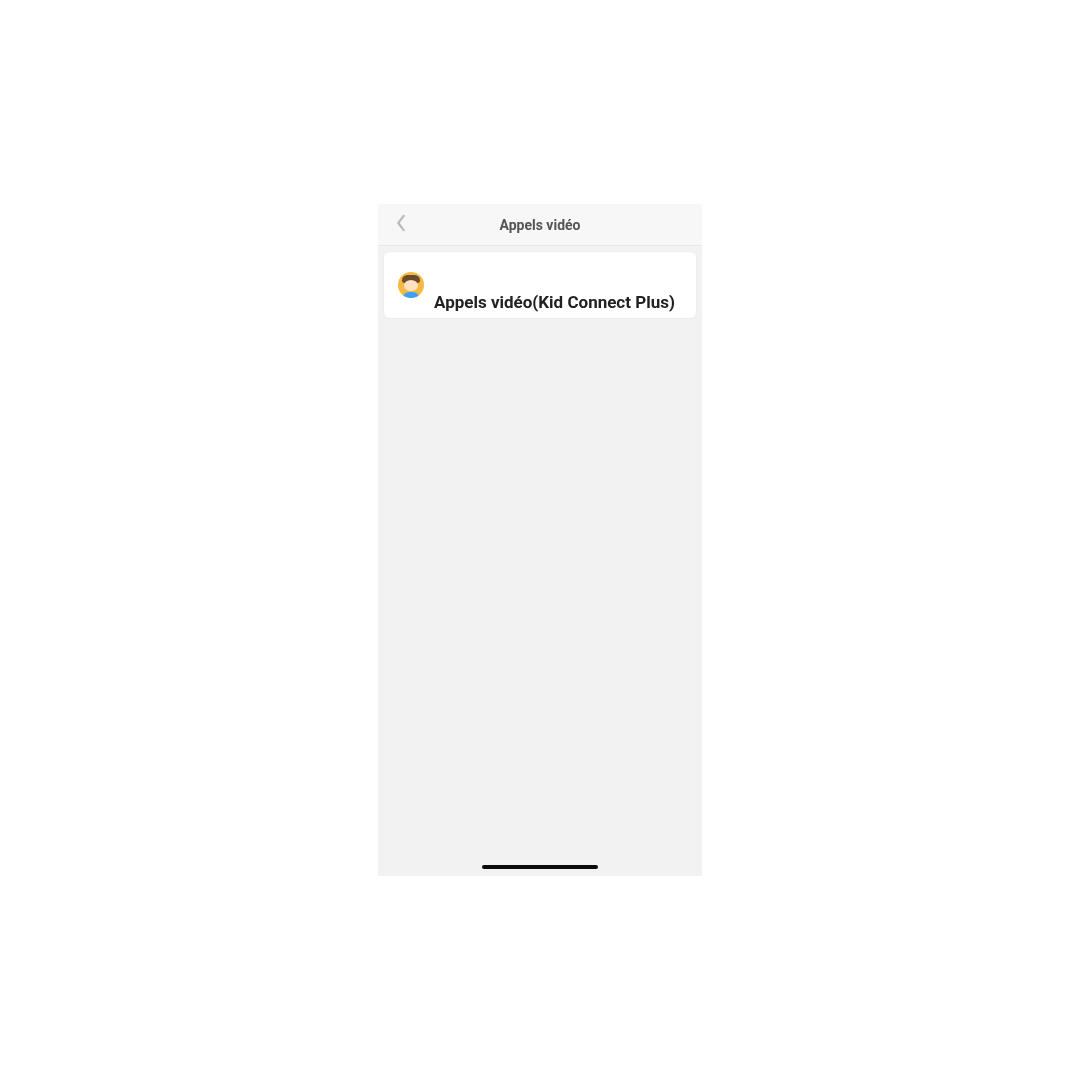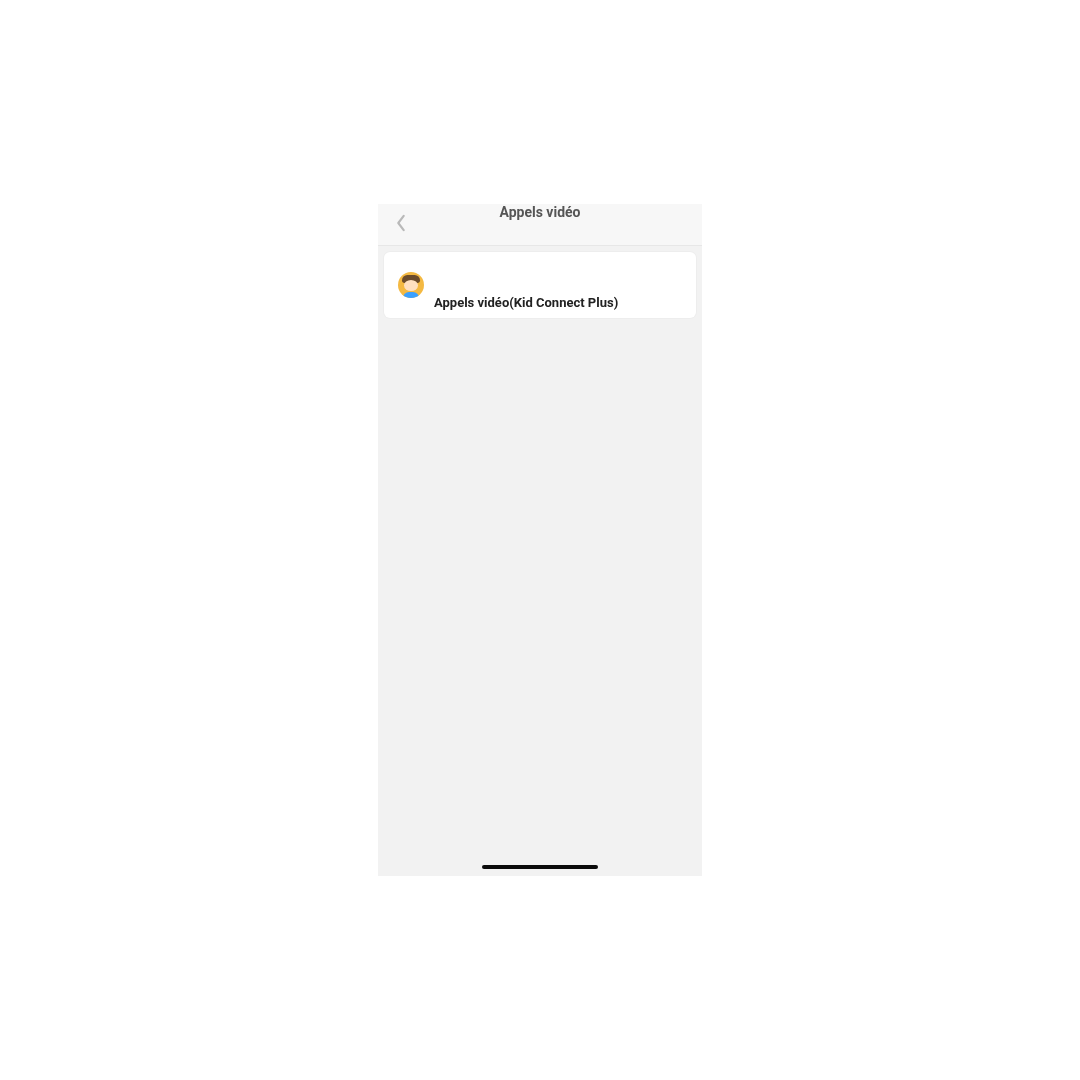--- a/index.html
+++ b/index.html
@@ -17,21 +17,21 @@
       height: 672px;
       background: #f2f2f2;
       position: relative;
       overflow: hidden;
     }
     .header {
       height: 42px;
       background: #f7f7f7;
       border-bottom: 1px solid #e7e7e7;
       display: flex;
-      align-items: flex-start;
+      align-items: center;
       justify-content: center;
       position: relative;
     }
     .back {
       position: absolute;
       left: 8px;
       top: 0;
       height: 42px;
       width: 30px;
       display: flex;
@@ -76,21 +76,21 @@
       position: absolute; top: 8px; left: 6px; right: 6px; bottom: 7px;
       background: #ffe0c0; border-radius: 50%;
     }
     .icon-kid .body {
       position: absolute; left: 5px; right: 5px; bottom: -2px; height: 8px;
       background: #3aa0ff; border-radius: 6px 6px 0 0;
     }
     .icon-group { background: #38b87c; }
     .icon-group svg { width: 16px; height: 16px; }
     .card-label {
-      font-size: 13px;
+      font-size: 17px;
       font-weight: 700;
       color: #222;
       margin-top: 34px;
     }
     .home-indicator {
       position: absolute;
       bottom: 7px;
       left: 50%;
       transform: translateX(-50%);
       width: 116px;

